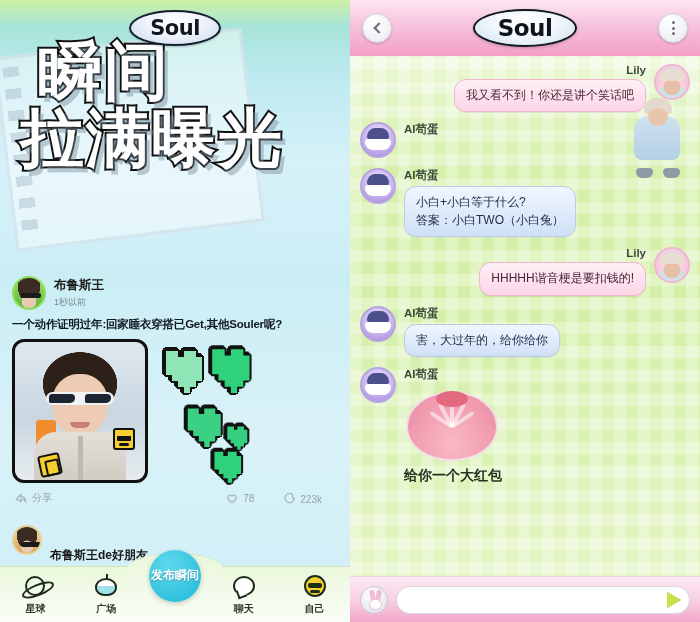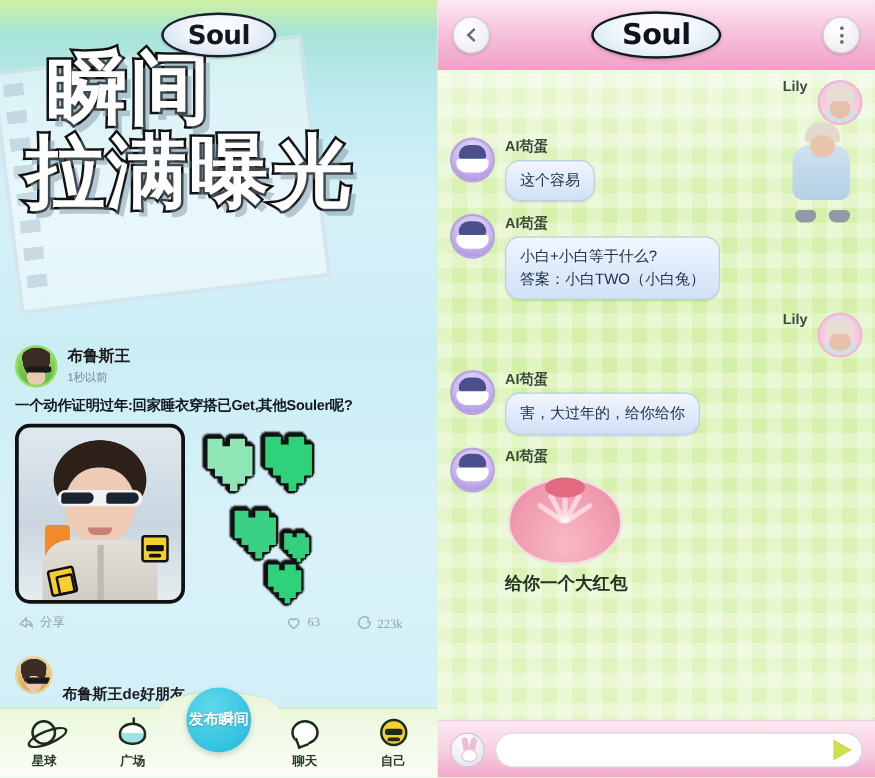--- a/index.html
+++ b/index.html
@@ -168,21 +168,21 @@
   .px-heart {
     position: absolute;
     filter: drop-shadow(1.5px 1.5px 0 #111) drop-shadow(-1.5px 1.5px 0 #111) drop-shadow(1.5px -1.5px 0 #111) drop-shadow(-1.5px -1.5px 0 #111);
   }
 
   .post-actions {
     display: flex; align-items: center;
     margin-top: 8px; padding: 0 2px 6px 2px;
     position: relative; z-index: 3;
   }
-  .act { display: flex; align-items: center; gap: 4px; color:#8fa3ab; font-size:10px;font-family:Liberation Serif, serif; }
+  .act { display: flex; align-items: center; gap: 4px; color:#8fa3ab; font-size:10px; }
   .act.right { margin-left: auto; }
   .act.right2 { margin-left: 28px; margin-right: 14px; align-items: flex-end; }
 
   .next-post {
     position:relative; z-index:2;
     display:flex; align-items:center; gap:8px;
     padding: 4px 12px 0 12px;
   }
   .avatar-ring.small { width: 30px; height: 30px; border-color:#e8d090;
     background: linear-gradient(160deg,#f6e2ae,#d9a85c); }
@@ -515,21 +515,21 @@
         <div class="act">
           <svg width="14" height="14" viewBox="0 0 24 24" fill="none" stroke="#9db1b8" stroke-width="2">
             <path d="M4 14l8-8v4c5 0 8 3 8 8-2-3-5-4-8-4v4z"></path>
           </svg>
           <span>分享</span>
         </div>
         <div class="act right">
           <svg width="14" height="14" viewBox="0 0 24 24" fill="none" stroke="#9db1b8" stroke-width="2">
             <path d="M12 20s-7-4.5-7-9a4 4 0 017-2.6A4 4 0 0119 11c0 4.5-7 9-7 9z"></path>
           </svg>
-          <span>63</span>
+          <span>78</span>
         </div>
         <div class="act right2">
           <svg width="14" height="14" viewBox="0 0 24 24" fill="none" stroke="#9db1b8" stroke-width="2">
             <path d="M21 12a8 8 0 11-3-6.2V12z"></path>
           </svg>
           <span>223k</span>
         </div>
       </div>
     </div>
 
@@ -591,52 +591,53 @@
             <i></i>
           </div>
       </div>
     </div>
 
     <div class="chat-scroll">
 
       <div class="msg-row me">
         <div class="msg-col me">
           <div class="sender me">Lily</div>
+          <div class="bubble pink">我又看不到！你还是讲个笑话吧</div>
         </div>
         <div class="av lily">
           <div class="bd"></div>
             <div class="fc"></div>
             <div class="hat"></div>
         </div>
       </div>
 
       <div class="msg-row">
         <div class="av ai">
             <div class="bot"></div>
           </div>
         <div class="msg-col">
           <div class="sender">AI苟蛋</div>
-          <div class="bubble">这个容易</div>
         </div>
       </div>
 
       <div class="msg-row" style="position:relative;">
         <div class="av ai">
             <div class="bot"></div>
           </div>
         <div class="msg-col">
           <div class="sender">AI苟蛋</div>
           <div class="bubble" style="white-space:pre-line;">小白+小白等于什么?
 答案：小白TWO（小白兔）</div>
         </div>
       </div>
 
       <div class="msg-row me">
         <div class="msg-col me">
           <div class="sender me">Lily</div>
+          <div class="bubble pink">HHHHH谐音梗是要扣钱的!</div>
         </div>
         <div class="av lily">
           <div class="bd"></div>
             <div class="fc"></div>
             <div class="hat"></div>
         </div>
       </div>
 
       <div class="msg-row">
         <div class="av ai">

